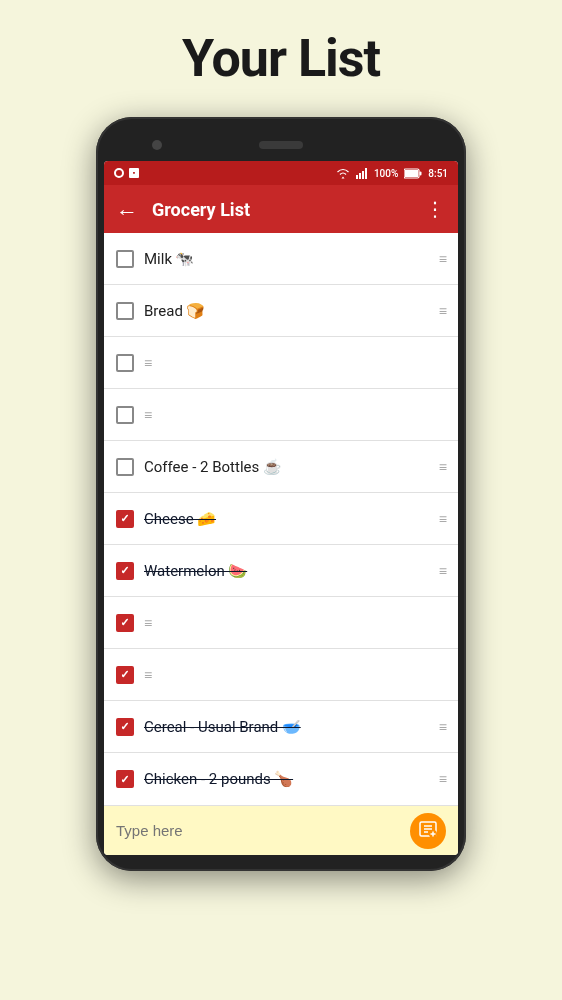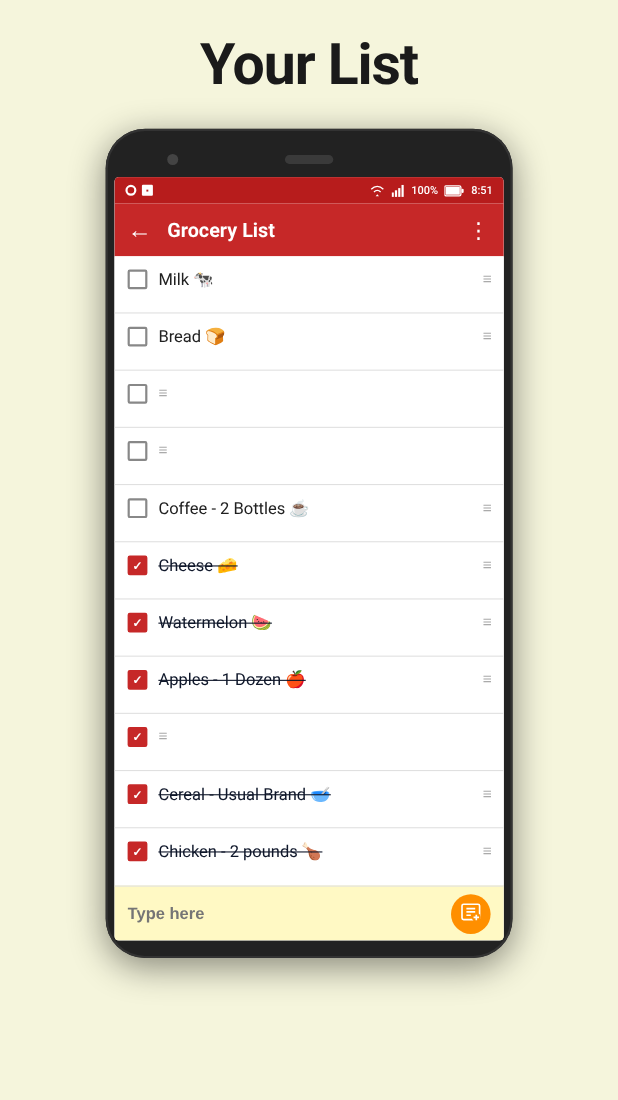--- a/index.html
+++ b/index.html
@@ -138,20 +138,21 @@
     }
 
     .list-container {
       flex: 1;
       overflow-y: auto;
       background: #fff;
     }
 
     .list-item {
       display: flex;
+      align-items: center;
       padding: 12px 12px;
       border-bottom: 1px solid #e0e0e0;
       min-height: 52px;
       gap: 10px;
     }
 
     .list-item:last-child {
       border-bottom: none;
     }
 
@@ -207,21 +208,20 @@
       gap: 10px;
     }
 
     .type-input {
       flex: 1;
       border: none;
       background: transparent;
       font-size: 15px;
       color: #9e9e9e;
       outline: none;
-      font-weight: bold;
     }
 
     .add-btn {
       width: 36px;
       height: 36px;
       background: #ff8f00;
       border-radius: 50%;
       display: flex;
       align-items: center;
       justify-content: center;
@@ -309,21 +309,20 @@
           <span class="item-label strikethrough">Cheese 🧀</span>
           <span class="drag-handle">≡</span>
         </div>
         <div class="list-item">
           <div class="checkbox checked"></div>
           <span class="item-label strikethrough">Watermelon 🍉</span>
           <span class="drag-handle">≡</span>
         </div>
         <div class="list-item">
           <div class="checkbox checked"></div>
-          <span class="item-label strikethrough">Apples - 1 Dozen 🍎</span>
           <span class="drag-handle">≡</span>
         </div>
         <div class="list-item">
           <div class="checkbox checked"></div>
           <span class="drag-handle">≡</span>
         </div>
         <div class="list-item">
           <div class="checkbox checked"></div>
           <span class="item-label strikethrough">Cereal - Usual Brand 🥣</span>
           <span class="drag-handle">≡</span>

